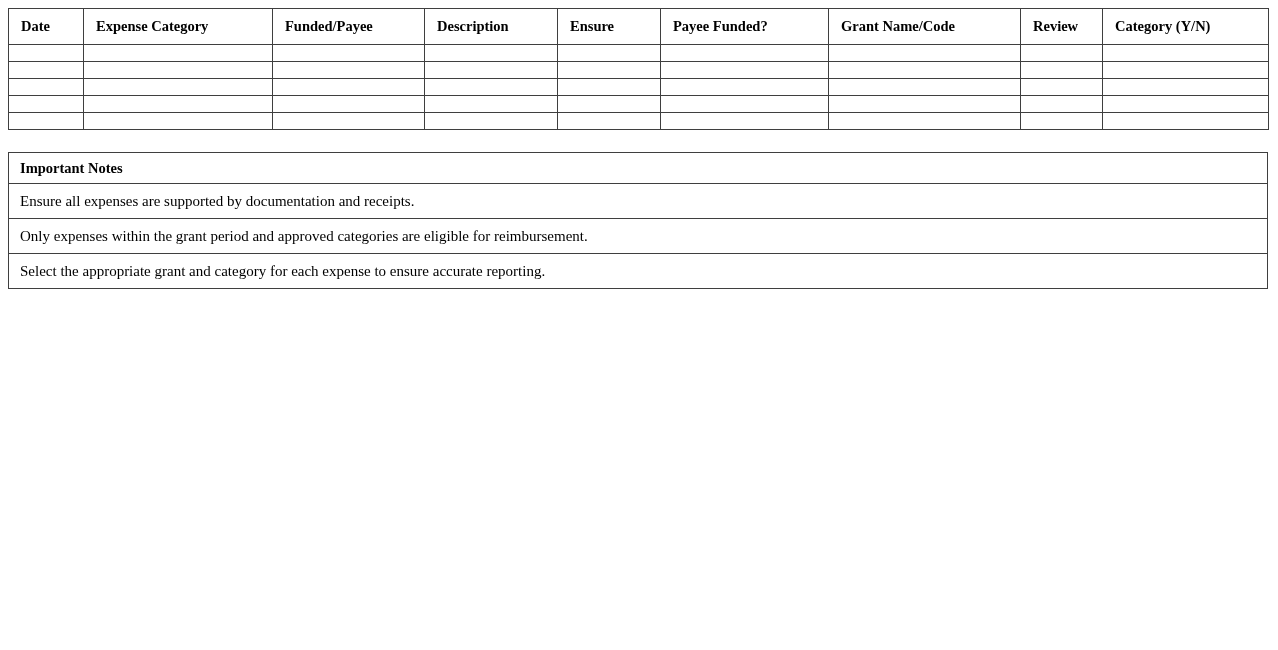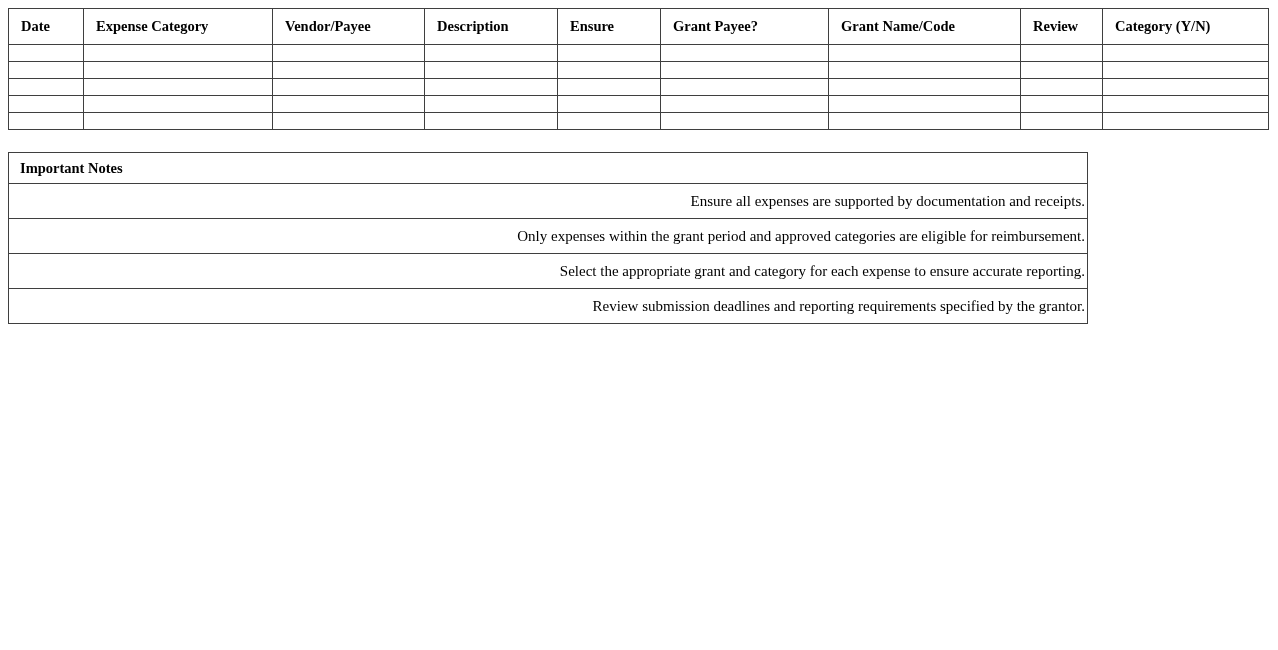--- a/index.html
+++ b/index.html
@@ -14,21 +14,21 @@
     width:1278px;
     height:650px;
     background:var(--bg-color);
     font-family:"Liberation Serif","DejaVu Serif",serif;
     color:var(--text-color);
     overflow:hidden;
   }
   table{
     border-collapse:collapse;
     table-layout:fixed;
-    width:1080px;
+    width:1260px;
   }
   th,td{
     border:1px solid var(--border-color);
     padding:0 2px 0 12px;
     overflow:hidden;
     white-space:nowrap;
     vertical-align:middle;
     text-align:left;
     font-size:14.5px;
   }
@@ -38,45 +38,45 @@
   .expense-table thead tr{height:36px;}
   .expense-table thead th{font-weight:bold;}
   .expense-table tbody tr{height:17px;}
   .expense-table tbody td{padding:0;}
   .notes-table{
     margin:22px 0 0 8px;
   }
   .notes-table thead tr{height:31px;}
   .notes-table thead th{font-weight:bold;padding-left:11px;}
   .notes-table tbody tr{height:35px;}
-  .notes-table tbody td{padding-left:11px;font-size:15px;text-align:right;}
+  .notes-table tbody td{padding-left:11px;font-size:15px;}
 </style>
 </head>
 <body>
 
 <table class="expense-table">
   <colgroup>
       <col style="width: 75px;">
       <col style="width: 189px;">
       <col style="width: 152px;">
       <col style="width: 133px;">
       <col style="width: 103px;">
       <col style="width: 168px;">
       <col style="width: 192px;">
       <col style="width: 82px;">
       <col style="width: 166px;">
     </colgroup>
   <thead>
     <tr>
       <th>Date</th>
       <th>Expense Category</th>
-      <th>Vendor/Payee</th>
+      <th>Funded/Payee</th>
       <th>Description</th>
       <th>Ensure</th>
-      <th>Grant Payee?</th>
+      <th>Payee Funded?</th>
       <th>Grant Name/Code</th>
       <th>Review</th>
       <th>Category (Y/N)</th>
     </tr>
   </thead>
   <tbody>
       <tr>
         <td></td>
         <td></td>
         <td></td>
@@ -143,17 +143,14 @@
   <tbody>
     <tr>
       <td>Ensure all expenses are supported by documentation and receipts.</td>
     </tr>
     <tr>
       <td>Only expenses within the grant period and approved categories are eligible for reimbursement.</td>
     </tr>
     <tr>
       <td>Select the appropriate grant and category for each expense to ensure accurate reporting.</td>
     </tr>
-    <tr>
-      <td>Review submission deadlines and reporting requirements specified by the grantor.</td>
-    </tr>
   </tbody>
 </table>
 
 </body></html>

